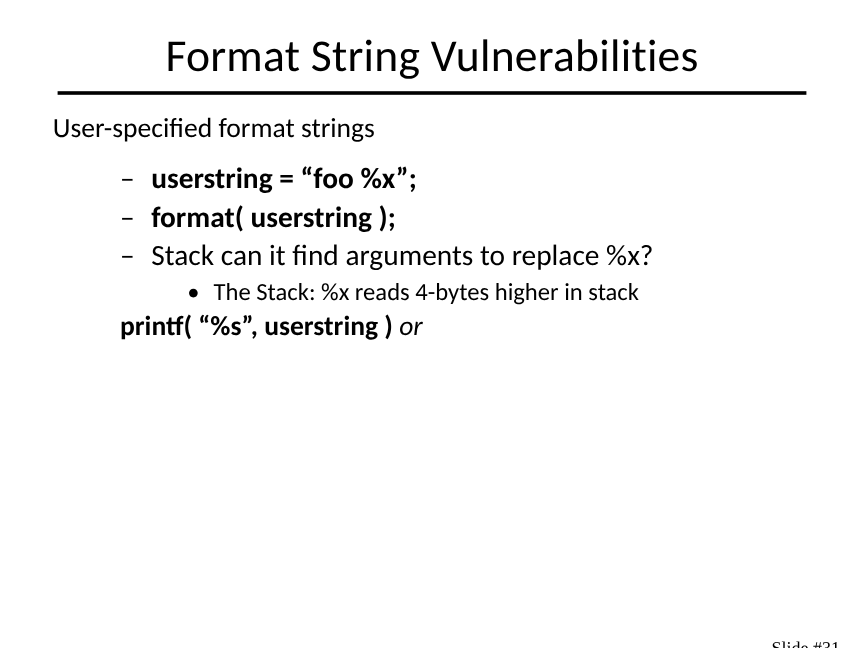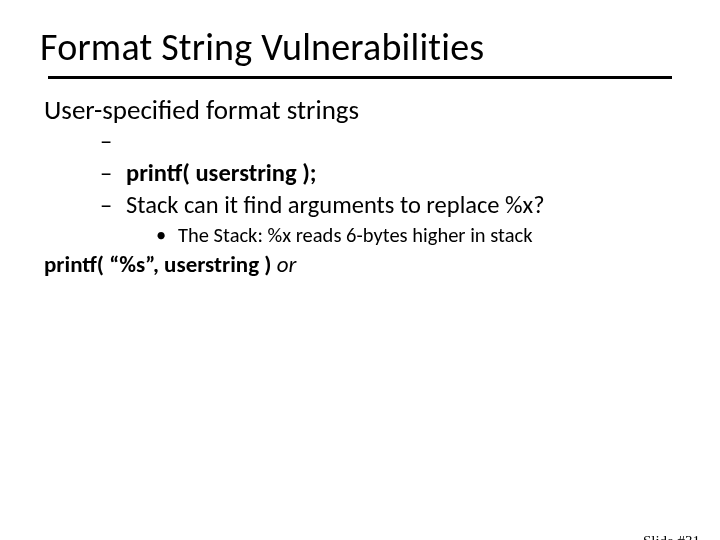--- a/index.html
+++ b/index.html
@@ -1,57 +1,58 @@
 <!DOCTYPE html>
 <html><head>
 <meta charset="utf-8">
 <style>
   html,body{margin:0;padding:0;width:720px;height:540px;background:#fff;font-family:Calibri,"Segoe UI",Arial,sans-serif;color:#000}
   .slide{position:relative;width:720px;height:540px;box-sizing:border-box}
-  .title{font-size:38px;margin:24px 40px 6px;letter-spacing:.2px}
+  .title{font-size:38px;text-align:center;margin:24px 40px 6px;letter-spacing:.2px}
   .rule{border:none;border-top:3px solid #000;margin:4px 48px 14px}
   .body{margin:0 44px}
-  .h{font-size:27px;margin:4px 0 0}
+  .h{font-size:23px;margin:4px 0 13px}
   .lvl1{margin-left:56px;font-size:24.5px;line-height:1.3}
   .lvl1 .row{display:flex;gap:8px}
   .lvl1 .dash{width:18px;text-align:left}
   .lvl2{margin-left:112px;font-size:20.5px;line-height:1.35}
   .lvl2 .row{display:flex;gap:8px}
   .lvl2 .bullet{width:14px}
   .sol{font-size:27px;margin:10px 0 4px}
-  .code{font-size:23px;line-height:1.35}
+  .code{margin-left:56px;font-size:23px;line-height:1.35}
   .bold{font-weight:700}
   .ital{font-style:italic}
   .footer{position:absolute;right:20px;bottom:14px;font-family:"Times New Roman",serif;font-size:15px}
 </style>
 </head>
 <body>
 
 <div class="slide">
   <div class="title">Format String Vulnerabilities</div>
   <hr class="rule">
   <div class="body">
     <div class="h">User-specified format strings</div>
     <div class="lvl1">
       <div class="row">
         <span class="dash">–</span>
+        <span class="bold">userstring = “foo %x”;</span>
       </div>
       <div class="row">
         <span class="dash">–</span>
-        <span class="bold">printf( userstring );</span>
+        <span class="bold">format( userstring );</span>
       </div>
       <div class="row">
         <span class="dash">–</span>
         <span>Stack can it find arguments to replace %x?</span>
       </div>
     </div>
     <div class="lvl2">
       <div class="row">
         <span class="bullet">•</span>
-        <span>The Stack: %x reads 6-bytes higher in stack</span>
+        <span>The Stack: %x reads 4-bytes higher in stack</span>
       </div>
     </div>
     <div class="code">
       <div>
         <span class="bold">printf( “%s”, userstring ) </span><span class="ital">or</span>
       </div>
     </div>
   </div>
   <div class="footer">Slide #31</div>
 </div>

